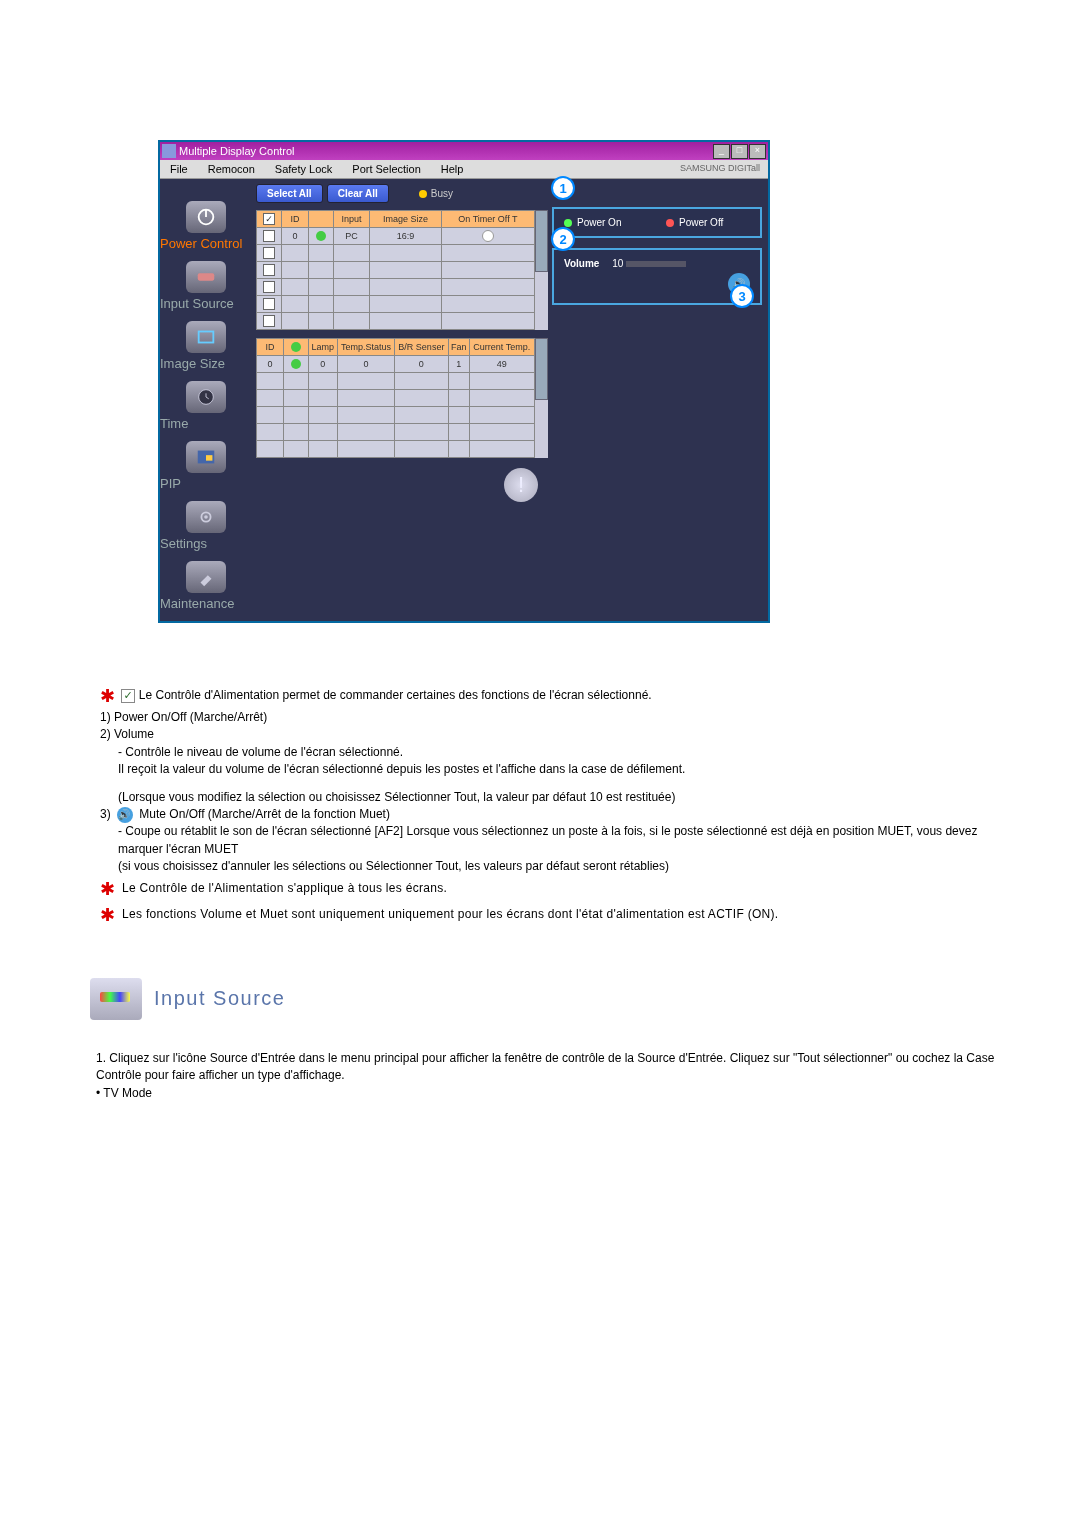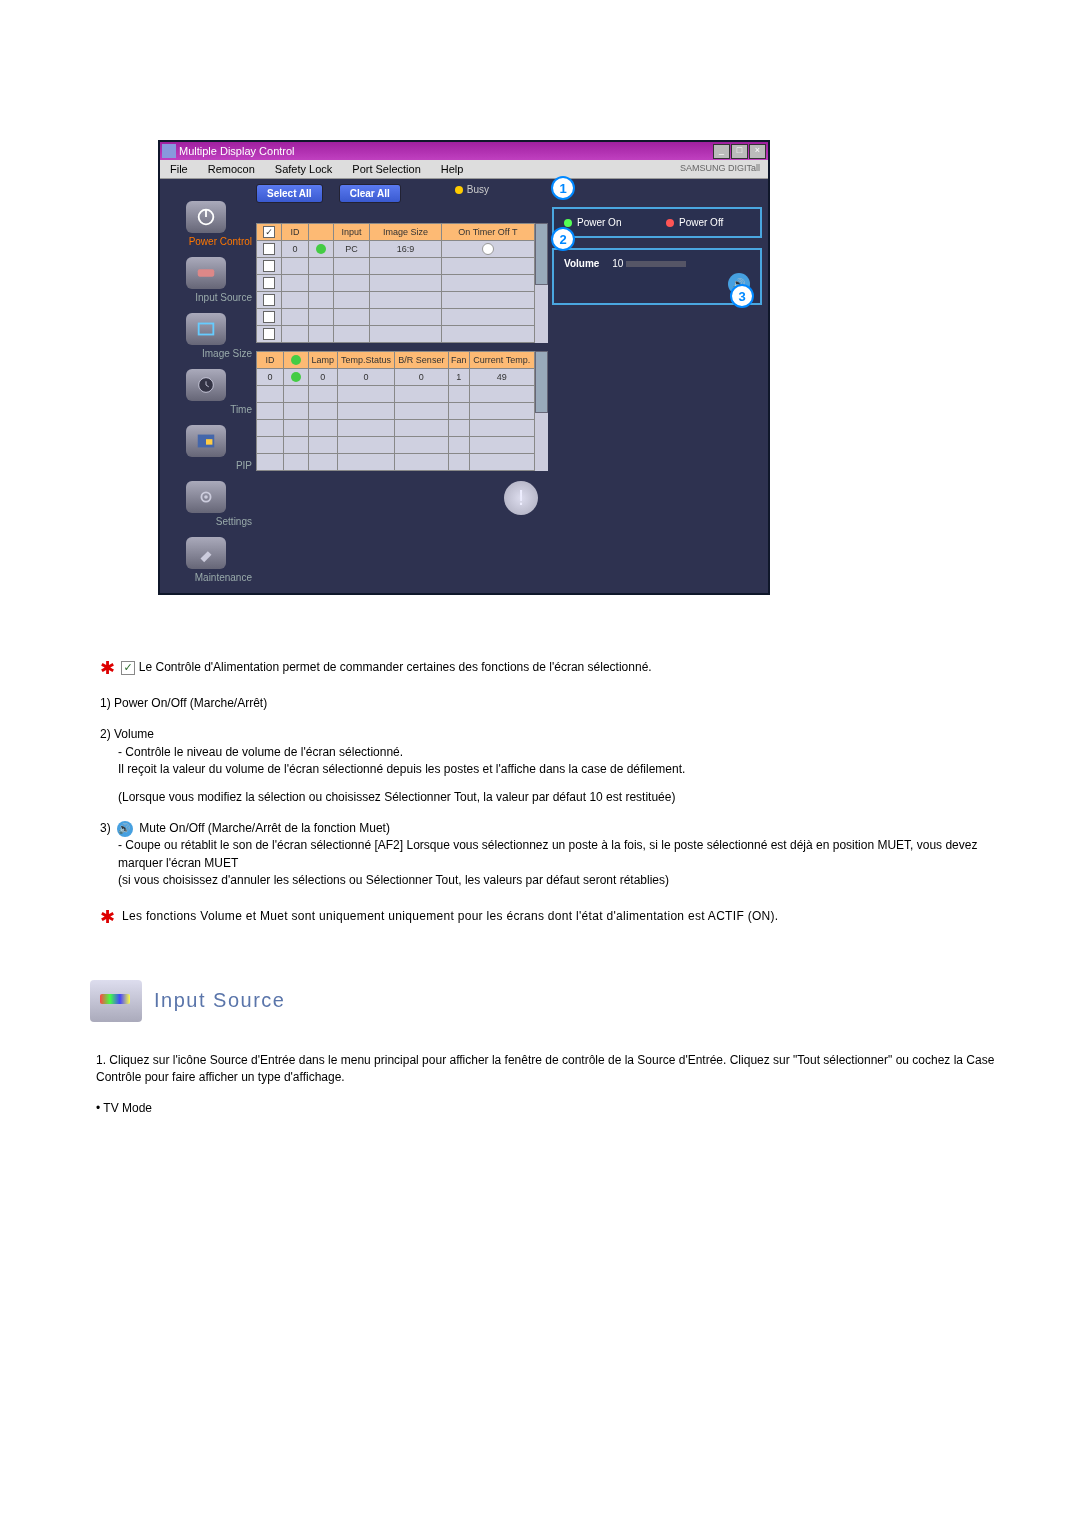--- a/index.html
+++ b/index.html
@@ -1,34 +1,34 @@
 <!DOCTYPE html>
 <html><head>
 <meta charset="utf-8">
 <style>
 body{margin:0;background:#fff;font-family:Arial,Helvetica,sans-serif;font-size:12px;color:#000;width:1080px}
 .page{padding:140px 80px 200px 80px}
-.screenshot{width:608px;margin:0 auto 60px 78px;border:2px solid #0f172a}
+.screenshot{width:608px;margin:0 auto 60px 78px;border:2px solid #0369a1}
 .titlebar{display:flex;align-items:center;background:linear-gradient(#a020a0,#c040c0);color:#fff;font-size:11px;height:18px;padding:0 2px}
 .titlebar-icon{width:14px;height:14px;background:#89d;margin-right:3px}
 .titlebar .sp{flex:1}
 .winbtns{display:flex;gap:1px}
 .winbtn{width:15px;height:13px;background:#bbb;border:1px solid #333;font-size:9px;line-height:11px;text-align:center}
 .menubar{display:flex;background:#ddd;border-bottom:1px solid #999;font-size:11px}
 .menubar .mi{padding:3px 10px}
 .menubar .sp{flex:1}
 .menubar .brand{padding:3px 8px;font-size:9px;color:#666;}
 .body{display:flex;background:#2e3250;min-height:400px}
 .sidebar{width:92px;padding-top:22px}
-.s-item{text-align:right;margin-bottom:10px;font-size:10px;color:#9aa}
+.s-item{text-align:left;margin-bottom:10px;font-size:13px;color:#9aa}
 .s-item.active{color:#f70}
 .s-icon{width:40px;height:32px;margin:0 auto 3px;background:linear-gradient(#aab,#667);border-radius:6px;display:flex;align-items:center;justify-content:center}
 .s-icon svg{width:22px;height:22px}
 .center{flex:1;padding:5px 4px}
-.btnrow{display:flex;align-items:flex-start;gap:16px;margin-bottom:20px}
+.btnrow{display:flex;align-items:center;gap:4px;margin-bottom:7px}
 .pill{background:linear-gradient(#5a7af0,#3a5ad0);color:#fff;font-size:10px;font-weight:bold;padding:3px 10px;border-radius:3px;border:1px solid #223}
 .busy{display:flex;align-items:center;gap:4px;color:#ccc;font-size:10px}
 .busy .dot{width:8px;height:8px;background:#fc0;border-radius:50%}
 table.grid{border-collapse:collapse;background:#cfd0e0;width:100%;font-size:9px;color:#333}
 table.grid th,table.grid td{border:1px solid #888;height:16px;text-align:center;padding:0 2px}
 table.grid th{background:#fdba74;font-weight:normal}
 .chk{width:10px;height:10px;border:1px solid #666;display:inline-block;background:#fff;vertical-align:middle}
 .chk.on::after{content:"✓";font-size:9px;color:#333}
 .lamp{width:10px;height:10px;border-radius:50%;display:inline-block;vertical-align:middle}
 .lamp.g{background:#4c4}
@@ -52,21 +52,21 @@
 .c1{left:-1px;top:-3px}
 .c2{left:-1px;top:48px}
 .c3{left:178px;top:105px}
 .alert-area{padding:10px;display:flex;justify-content:flex-end}
 .alert{width:34px;height:34px;border-radius:50%;background:radial-gradient(#dde,#aab);display:flex;align-items:center;justify-content:center;color:#eef;font-size:22px}
 
 .desc{margin-left:20px;line-height:1.45}
 .star{color:#d00;font-size:18px;vertical-align:middle;margin-right:3px}
 .chkbox-sm{width:12px;height:12px;border:1px solid #888;display:inline-block;vertical-align:middle;position:relative}
 .chkbox-sm::after{content:"✓";color:#2a6a2a;font-size:11px;position:absolute;left:1px;top:-2px}
-.item{margin:14px 0}
+.item{margin:0 0}
 .sub{margin-left:18px}
 .note{letter-spacing:.3px}
 .mute-sm{display:inline-flex;width:16px;height:16px;background:#46a0e0;border-radius:50%;align-items:center;justify-content:center;color:#fff;font-size:10px;vertical-align:middle;margin:0 3px}
 .section-head{display:flex;align-items:center;gap:12px;margin:50px 0 30px 10px}
 .sh-icon{width:52px;height:42px;background:linear-gradient(#dde,#aab);border-radius:4px;position:relative}
 .sh-icon::after{content:"";position:absolute;left:10px;top:14px;width:30px;height:10px;background:linear-gradient(90deg,#f44,#4f4,#44f,#ff4);border-radius:2px}
 .sh-title{font-size:20px;color:#5a75aa;letter-spacing:1.5px}
 .list{margin-left:16px}
 </style>
 </head>
@@ -353,20 +353,21 @@
       <div class="sub">- Contrôle le niveau de volume de l'écran sélectionné.</div>
       <div class="sub">Il reçoit la valeur du volume de l'écran sélectionné depuis les postes et l'affiche dans la case de défilement.</div>
       <div class="sub" style="margin-top:10px">(Lorsque vous modifiez la sélection ou choisissez Sélectionner Tout, la valeur par défaut 10 est restituée)</div>
     </div>
 
     <div class="item"><span>3)</span> <span class="mute-sm">🔊</span> <span>Mute On/Off (Marche/Arrêt de la fonction Muet)</span>
       <div class="sub">- Coupe ou rétablit le son de l'écran sélectionné [AF2] Lorsque vous sélectionnez un poste à la fois, si le poste sélectionné est déjà en position MUET, vous devez marquer l'écran MUET</div>
       <div class="sub">(si vous choisissez d'annuler les sélections ou Sélectionner Tout, les valeurs par défaut seront rétablies)</div>
     </div>
 
+    <div class="item note"><span class="star">✱</span> <span>Le Contrôle de l'Alimentation s'applique à tous les écrans.</span></div>
     <div class="item note"><span class="star">✱</span> <span>Les fonctions Volume et Muet sont uniquement uniquement pour les écrans dont l'état d'alimentation est ACTIF (ON).</span></div>
   </div>
 
   <div class="section-head">
     <div class="sh-icon"></div>
     <div class="sh-title">Input Source</div>
   </div>
 
   <div class="desc list">
     <div class="item"><span>1.</span> <span>Cliquez sur l'icône Source d'Entrée dans le menu principal pour afficher la fenêtre de contrôle de la Source d'Entrée. Cliquez sur "Tout sélectionner" ou cochez la Case Contrôle pour faire afficher un type d'affichage.</span></div>

